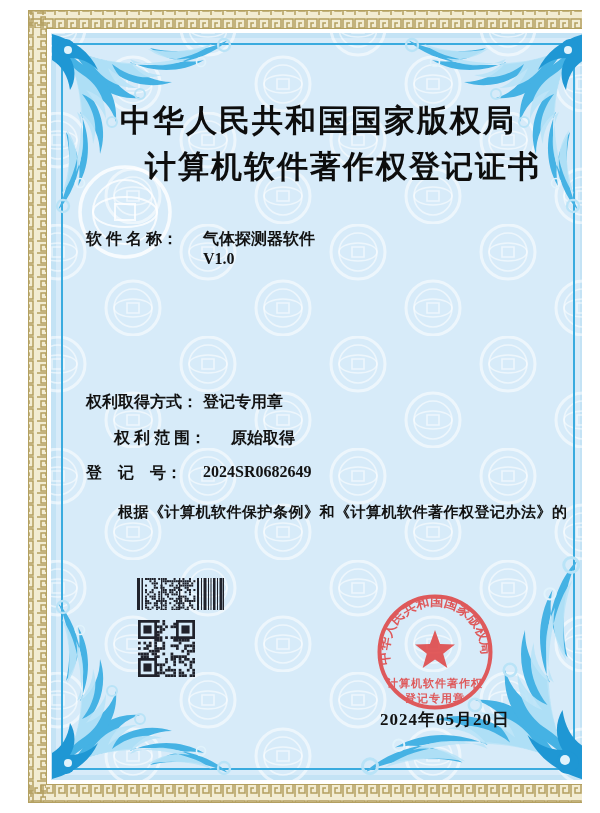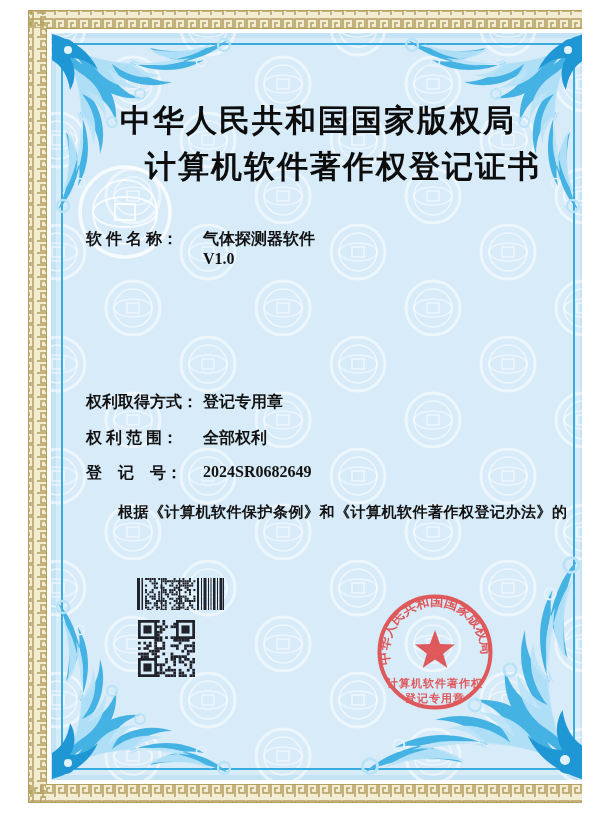--- a/index.html
+++ b/index.html
@@ -102,23 +102,23 @@
     <span class="lbl">软 件 名 称：</span>
     <span class="val">气体探测器软件</span>
   </div>
   <div class="abs row" style="top:250px;left:185px;text-align:center;">
     <span>V1.0</span>
   </div>
   <div class="abs row" style="top:392px;">
     <span class="lbl">权利取得方式：</span>
     <span class="val">登记专用章</span>
   </div>
-  <div class="abs row" style="top:428px;">
+  <div class="abs row" style="top:428px;margin-left:28px;">
     <span class="lbl">权 利 范 围：</span>
-    <span class="val">全部权利</span>
+    <span class="val">原始取得</span>
   </div>
   <div class="abs row" style="top:463px;">
     <span class="lbl">登　记　号：</span>
     <span class="val">2024SR0682649</span>
   </div>
 
   <div class="abs statement" style="left:100px;top:503px;font-family:Liberation Mono, monospace;">根据《计算机软件保护条例》和《计算机软件著作权登记办法》的</div>
 
   <svg class="abs" style="left:119px;top:578px;" width="87" height="32" viewBox="0 0 87 32" id="barcode">
       <rect x="0" y="0" width="3" height="32" fill="#20222b"></rect>
@@ -463,14 +463,15 @@
     </defs>
     <circle cx="65" cy="64" r="55.5" fill="none" stroke="#e04646" stroke-width="4"></circle>
     <text font-size="13" font-weight="bold" fill="#e04646">
       <textPath href="#sealArc" startOffset="0" textLength="160" lengthAdjust="spacingAndGlyphs">中华人民共和国国家版权局</textPath>
     </text>
     <polygon fill="#e04646" points="65,42 70.05,56.04 84.97,56.51 73.18,65.66 77.34,79.99 65,71.6 52.66,79.99 56.82,65.66 45.03,56.51 59.95,56.04"></polygon>
     <text x="65" y="99" text-anchor="middle" font-size="11" font-weight="bold" fill="#e04646" letter-spacing="1">计算机软件著作权</text>
     <text x="65" y="114" text-anchor="middle" font-size="11" font-weight="bold" fill="#e04646" letter-spacing="1">登记专用章</text>
   </svg>
 
+  <div class="abs date">2024年05月20日</div>
 
 </div>
 
 </body></html>

